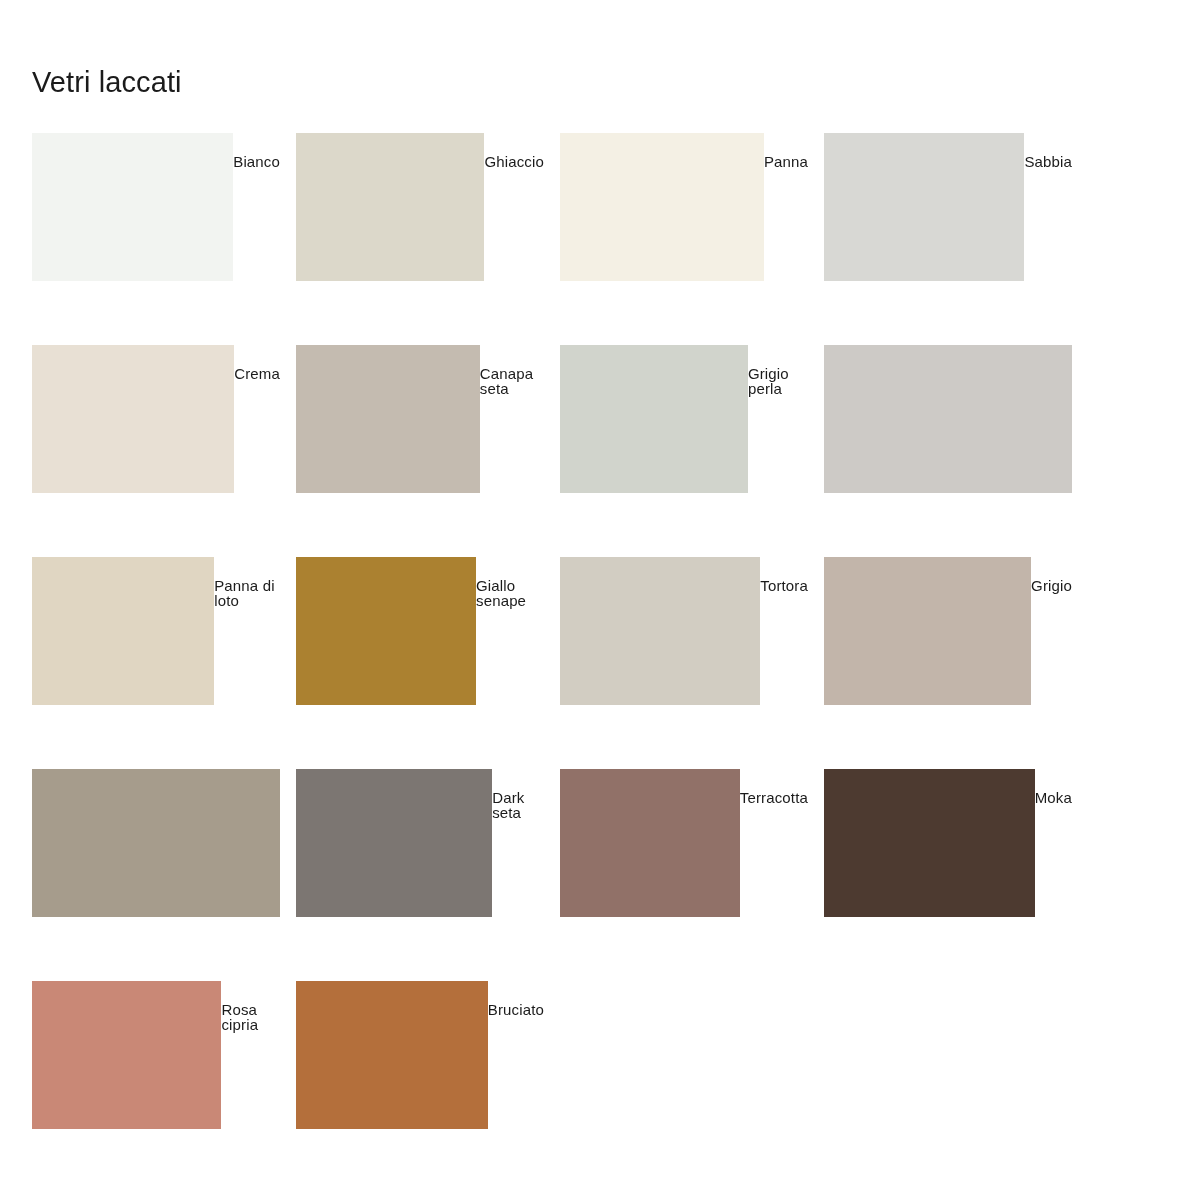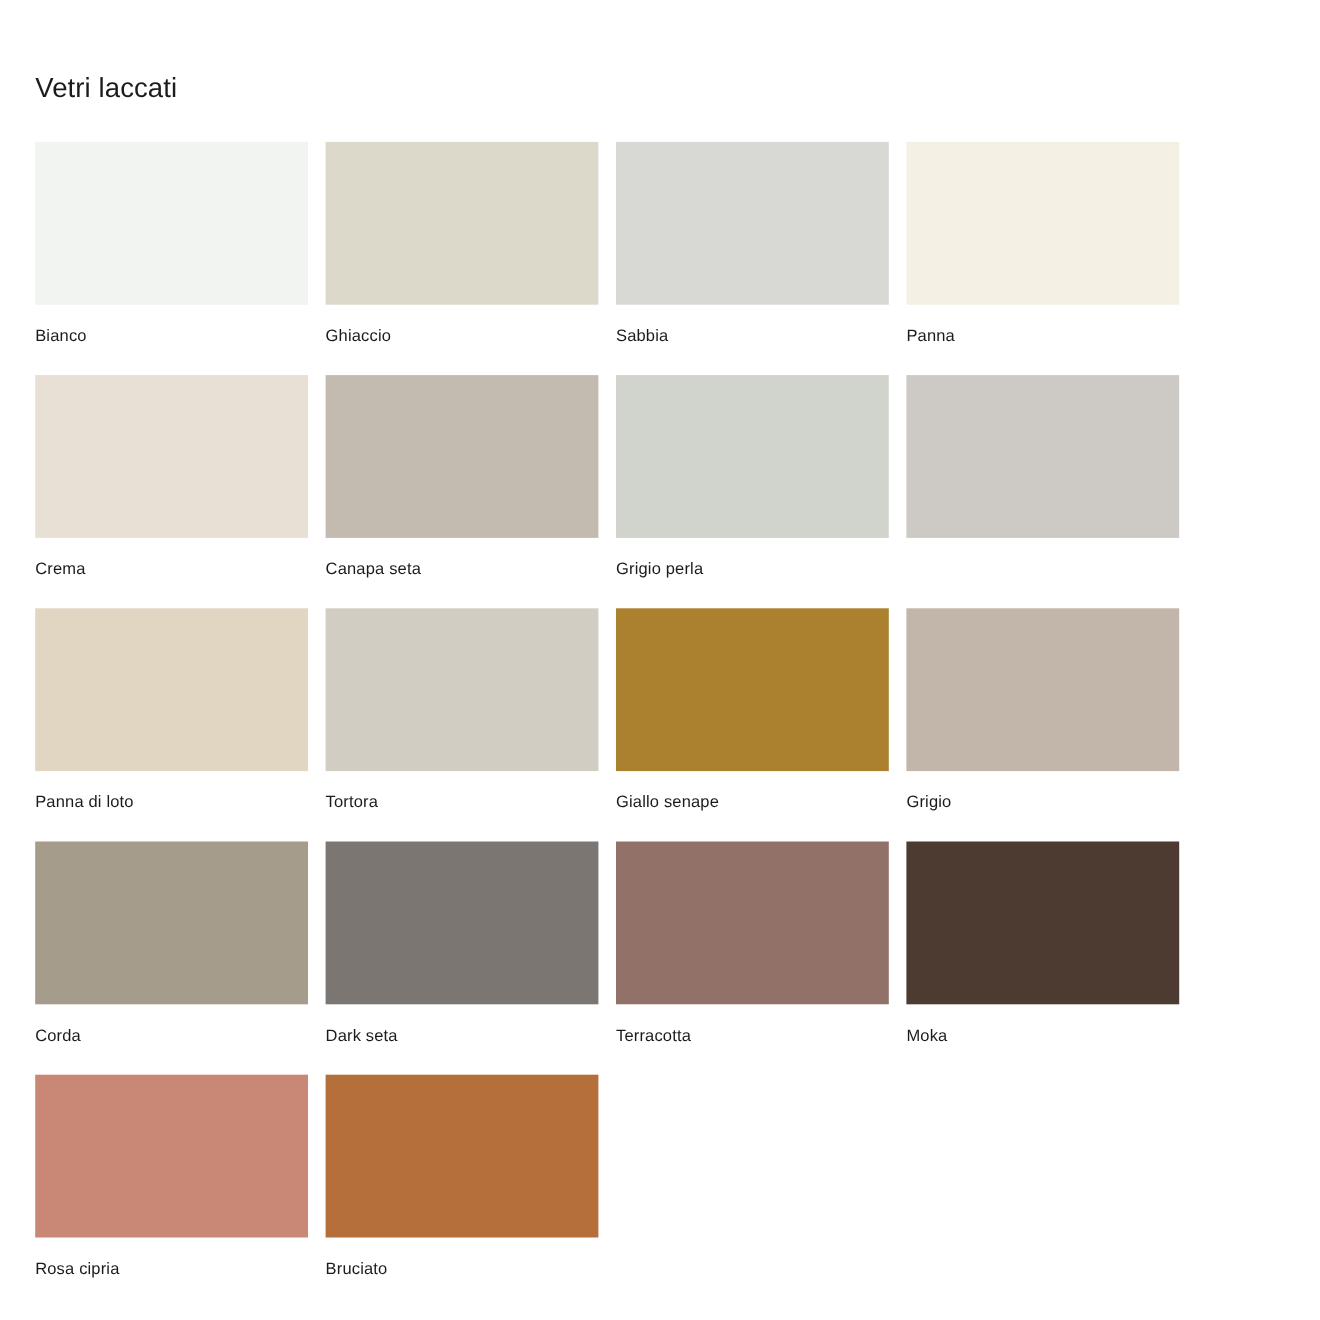--- a/index.html
+++ b/index.html
@@ -15,39 +15,38 @@
   }
   .page {
     position: relative;
     width: 1200px;
     height: 1200px;
     box-sizing: border-box;
     padding: 0 32px;
     overflow: hidden;
   }
   .page-title {
-    font-size: 25px;
+    font-size: 29px;
     font-weight: 400;
     color: #1b1b1b;
     letter-spacing: 0.1px;
     margin: 0;
     padding-top: 68px;
     line-height: 1;
   }
   .swatch-grid {
     margin-top: 36px;
     display: grid;
     grid-template-columns: repeat(4, 248px);
     grid-auto-rows: 212px;
     column-gap: 16px;
     row-gap: 0px;
   }
   .swatch-cell {
     display: flex;
-    flex-direction: column;
   }
   .swatch-chip {
     width: 100%;
     height: 148px;
     display: block;
   }
   .swatch-label {
     font-size: 15px;
     font-weight: 400;
     color: #1b1b1b;
@@ -66,26 +65,26 @@
   <div class="swatch-grid">
       <div class="swatch-cell">
         <div class="swatch-chip" style="background-color: rgb(242, 244, 241);"></div>
         <div class="swatch-label">Bianco</div>
       </div>
       <div class="swatch-cell">
         <div class="swatch-chip" style="background-color: rgb(220, 216, 202);"></div>
         <div class="swatch-label">Ghiaccio</div>
       </div>
       <div class="swatch-cell">
+        <div class="swatch-chip" style="background-color: rgb(244, 240, 228);"></div>
+        <div class="swatch-label">Panna</div>
+      </div>
+      <div class="swatch-cell">
         <div class="swatch-chip" style="background-color: rgb(216, 216, 212);"></div>
         <div class="swatch-label">Sabbia</div>
-      </div>
-      <div class="swatch-cell">
-        <div class="swatch-chip" style="background-color: rgb(244, 240, 228);"></div>
-        <div class="swatch-label">Panna</div>
       </div>
       <div class="swatch-cell">
         <div class="swatch-chip" style="background-color: rgb(232, 224, 212);"></div>
         <div class="swatch-label">Crema</div>
       </div>
       <div class="swatch-cell">
         <div class="swatch-chip" style="background-color: rgb(196, 187, 176);"></div>
         <div class="swatch-label">Canapa seta</div>
       </div>
       <div class="swatch-cell">
@@ -93,34 +92,33 @@
         <div class="swatch-label">Grigio perla</div>
       </div>
       <div class="swatch-cell">
         <div class="swatch-chip" style="background-color: rgb(205, 202, 198);"></div>
       </div>
       <div class="swatch-cell">
         <div class="swatch-chip" style="background-color: rgb(224, 214, 194);"></div>
         <div class="swatch-label">Panna di loto</div>
       </div>
       <div class="swatch-cell">
+        <div class="swatch-chip" style="background-color: rgb(171, 129, 48);"></div>
+        <div class="swatch-label">Giallo senape</div>
+      </div>
+      <div class="swatch-cell">
         <div class="swatch-chip" style="background-color: rgb(210, 205, 194);"></div>
         <div class="swatch-label">Tortora</div>
-      </div>
-      <div class="swatch-cell">
-        <div class="swatch-chip" style="background-color: rgb(171, 129, 48);"></div>
-        <div class="swatch-label">Giallo senape</div>
       </div>
       <div class="swatch-cell">
         <div class="swatch-chip" style="background-color: rgb(194, 181, 170);"></div>
         <div class="swatch-label">Grigio</div>
       </div>
       <div class="swatch-cell">
         <div class="swatch-chip" style="background-color: rgb(166, 156, 140);"></div>
-        <div class="swatch-label">Corda</div>
       </div>
       <div class="swatch-cell">
         <div class="swatch-chip" style="background-color: rgb(124, 118, 114);"></div>
         <div class="swatch-label">Dark seta</div>
       </div>
       <div class="swatch-cell">
         <div class="swatch-chip" style="background-color: rgb(145, 113, 104);"></div>
         <div class="swatch-label">Terracotta</div>
       </div>
       <div class="swatch-cell">

